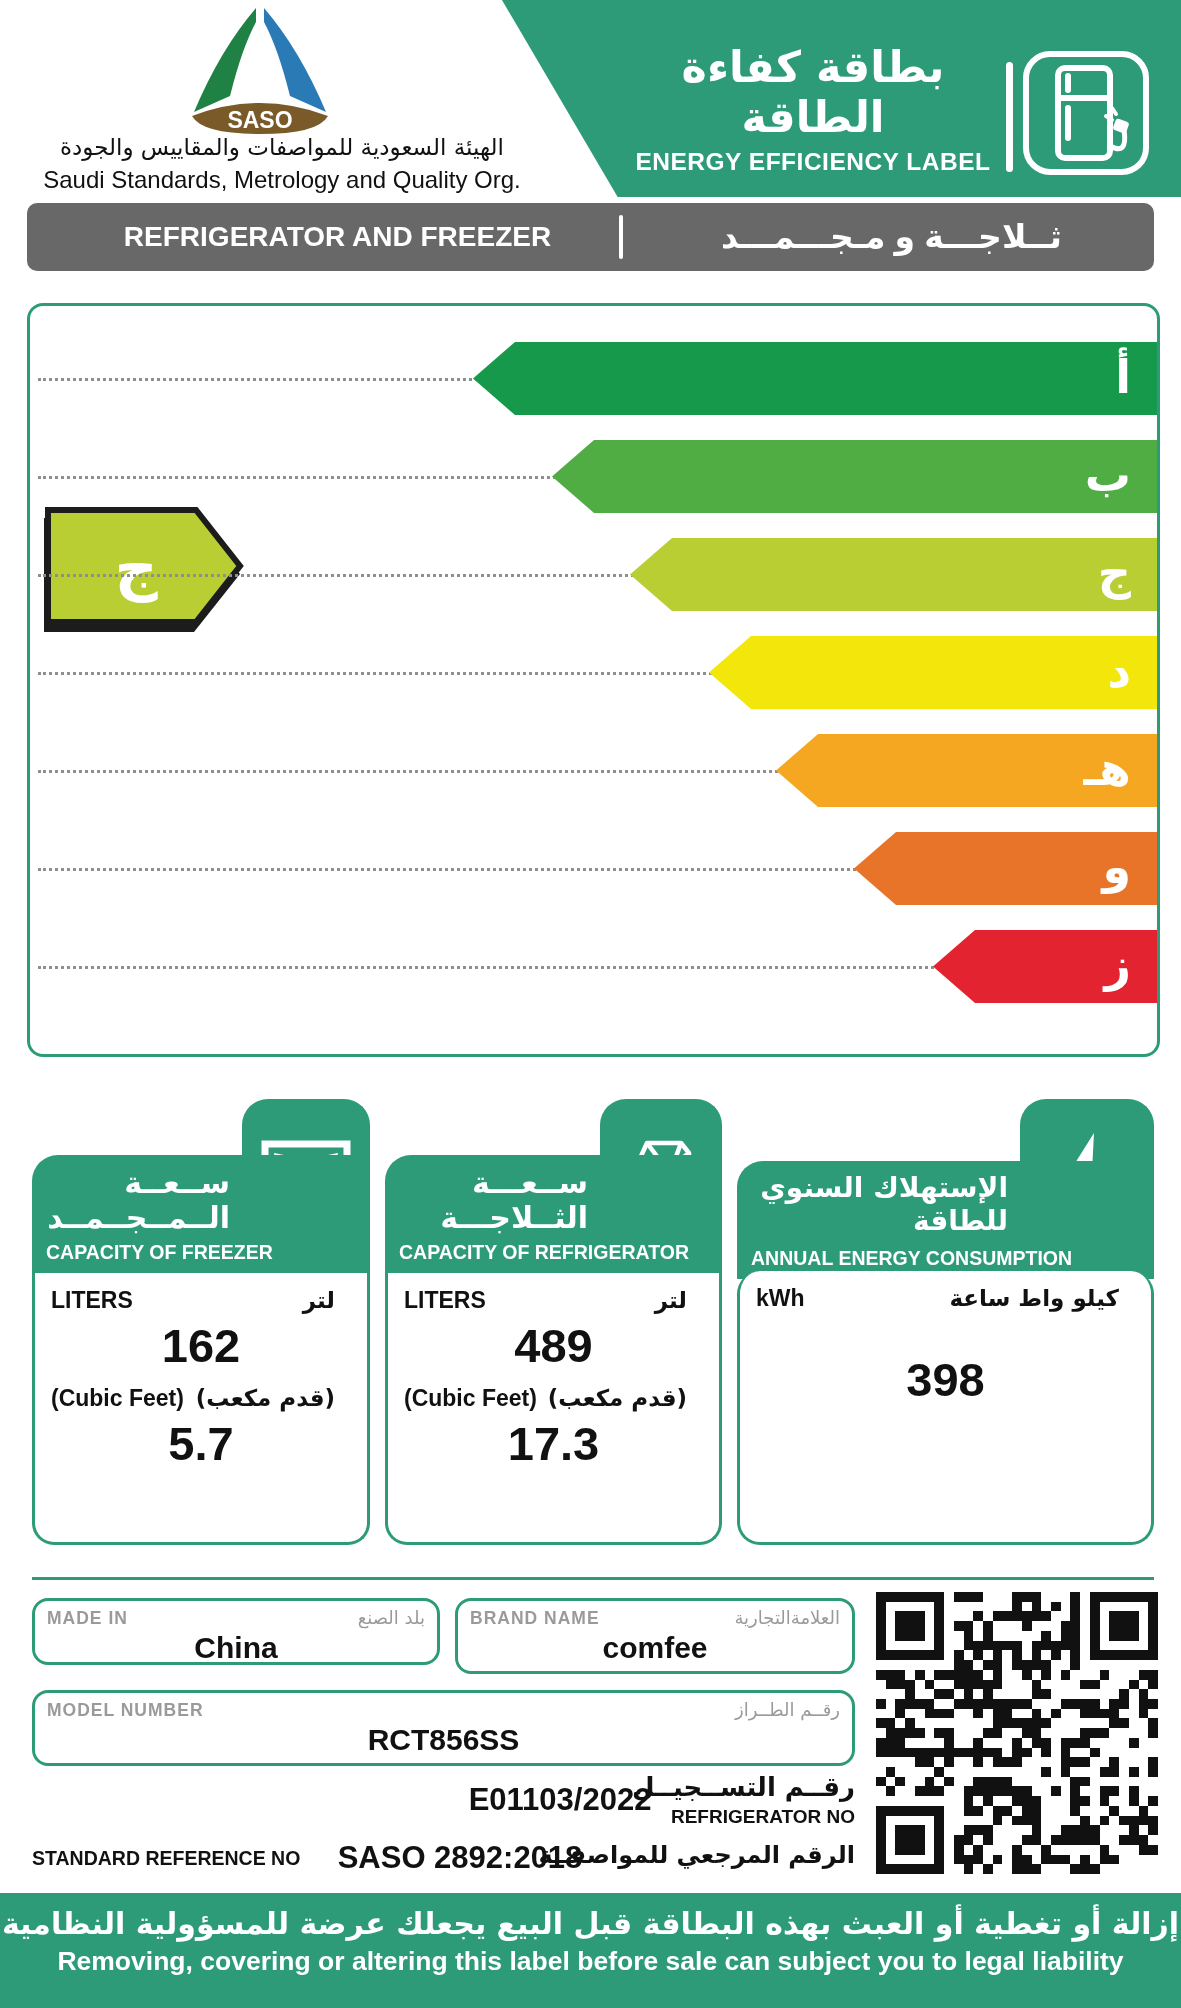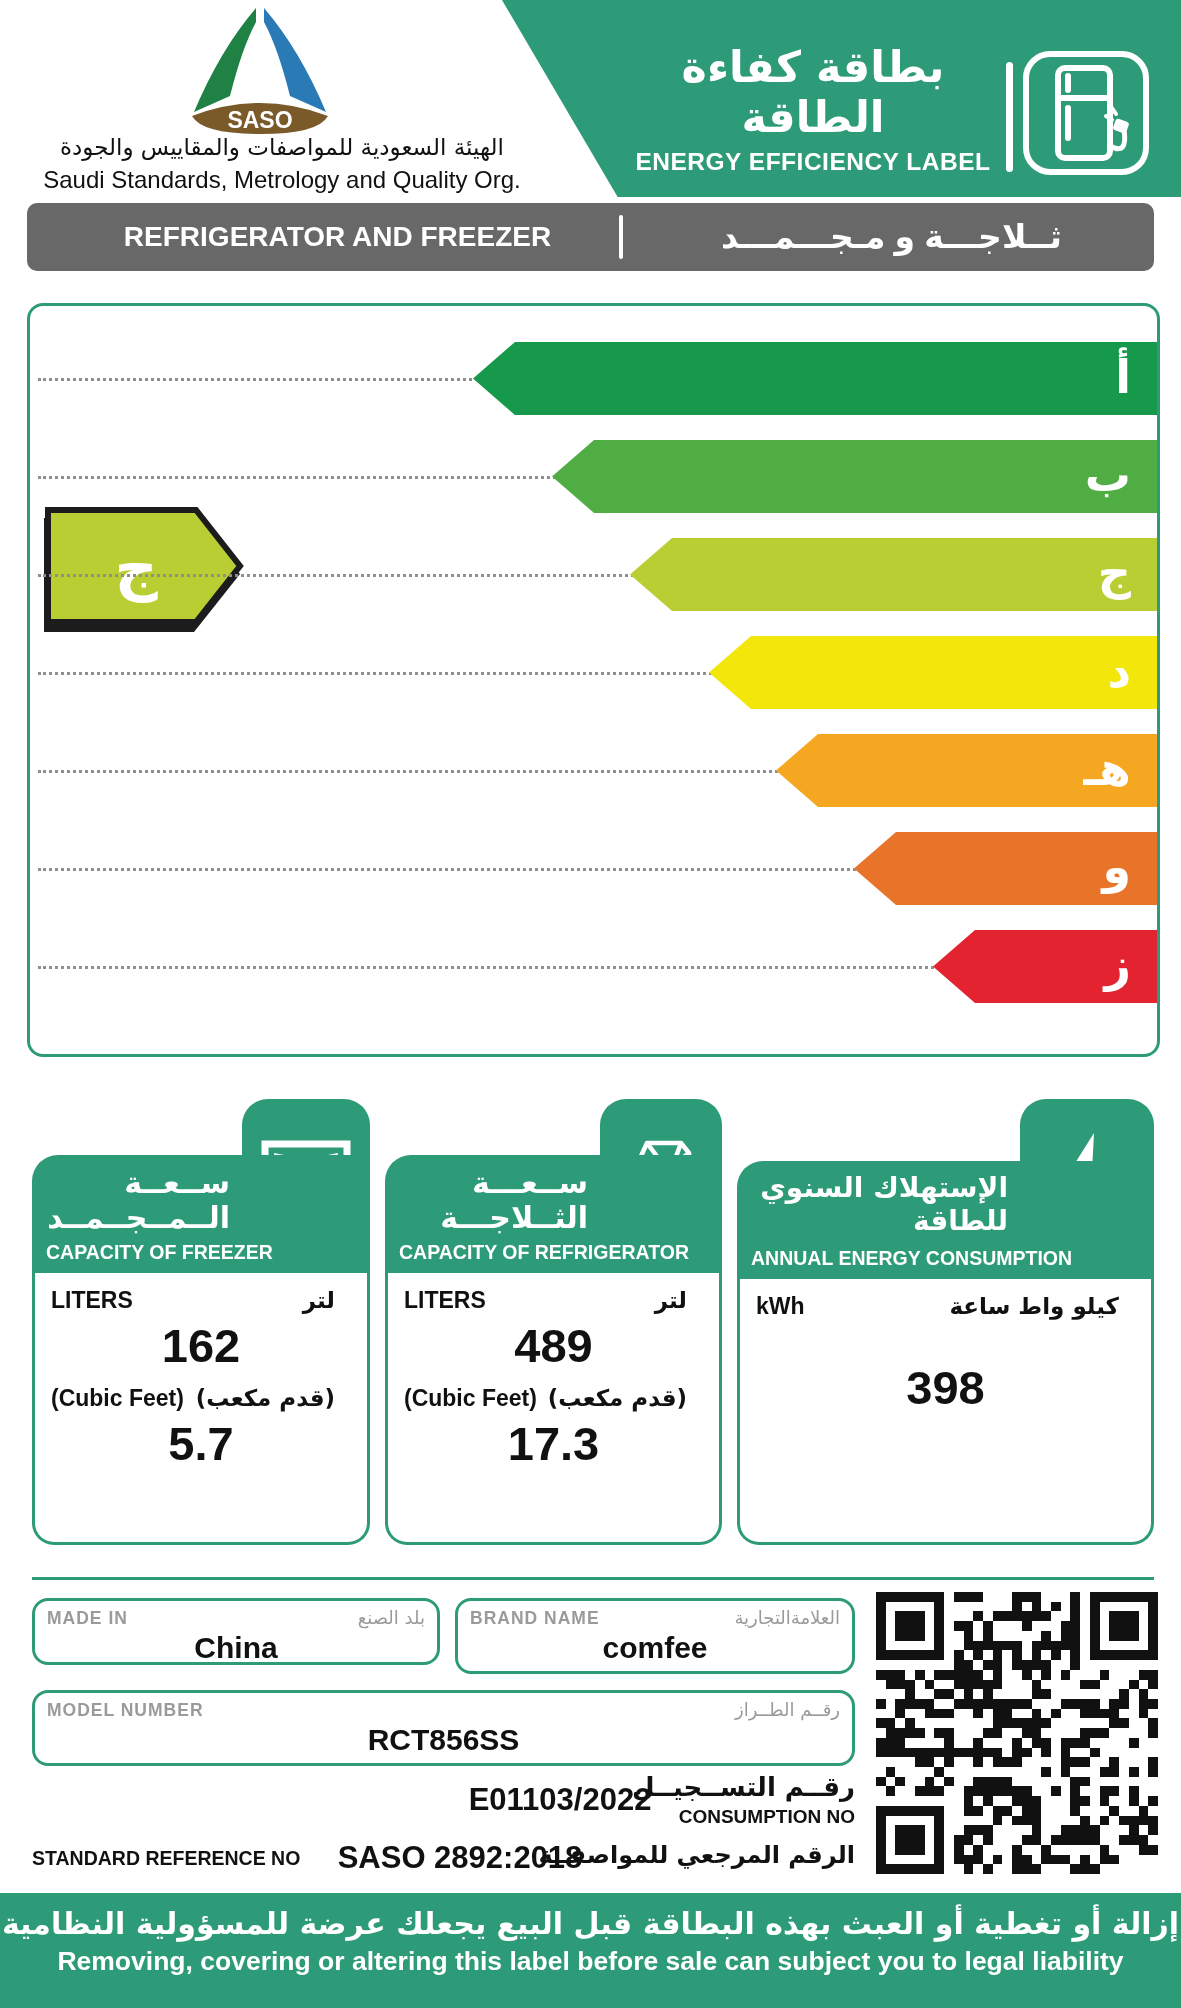--- a/index.html
+++ b/index.html
@@ -208,21 +208,21 @@
   <div class="abs ibox" style="left:737px; width:417px;">
     <div class="tab" style="width:134px; height:180px;">
       <svg width="90" height="110" viewBox="0 0 90 110" style="position:absolute;left:22px;top:30px;">
         <polygon points="52,4 18,58 36,58 30,106 72,42 50,42" fill="#fff"></polygon>
       </svg>
     </div>
     <div class="hdr" style="top:62px; height:118px;">
       <div class="t-ar" style="right:146px; font-size:28px;">الإستهلاك السنوي للطاقة</div>
       <div class="t-en">ANNUAL ENERGY CONSUMPTION</div>
     </div>
-    <div class="body" style="top:180px;">
+    <div class="body" style="top:172px;border-radius:23px;">
       <div class="unit-row">
         <span>kWh</span>
         <span class="ar">كيلو واط ساعة</span>
       </div>
       <div class="big-val" style="margin-top:40px;">398</div>
     </div>
   </div>
 
   <div class="abs sep-line"></div>
 
@@ -238,21 +238,21 @@
     <div class="dval">comfee</div>
   </div>
 
   <div class="abs dbox" style="left:32px; top:1690px; width:823px; height:76px;">
     <div class="lab-en">MODEL NUMBER</div>
     <div class="lab-ar">رقــم الطــراز</div>
     <div class="dval">RCT856SS</div>
   </div>
 
   <div class="abs reg-ar">رقــم التســجيــل</div>
-  <div class="abs reg-en">CONSUMPTION NO</div>
+  <div class="abs reg-en">REFRIGERATOR NO</div>
   <div class="abs reg-val">E01103/2022</div>
 
   <div class="abs std-en">STANDARD REFERENCE NO</div>
   <div class="abs std-val">SASO 2892:2018</div>
   <div class="abs std-ar">الرقم المرجعي للمواصفــة</div>
 
   <svg class="abs qr" id="qr" viewBox="0 0 29 29" shape-rendering="crispEdges">
       <path d="M0 0h1v1h-1zM1 0h1v1h-1zM2 0h1v1h-1zM3 0h1v1h-1zM4 0h1v1h-1zM5 0h1v1h-1zM6 0h1v1h-1zM8 0h1v1h-1zM9 0h1v1h-1zM10 0h1v1h-1zM14 0h1v1h-1zM15 0h1v1h-1zM16 0h1v1h-1zM20 0h1v1h-1zM22 0h1v1h-1zM23 0h1v1h-1zM24 0h1v1h-1zM25 0h1v1h-1zM26 0h1v1h-1zM27 0h1v1h-1zM28 0h1v1h-1zM0 1h1v1h-1zM6 1h1v1h-1zM14 1h1v1h-1zM16 1h1v1h-1zM18 1h1v1h-1zM20 1h1v1h-1zM22 1h1v1h-1zM28 1h1v1h-1zM0 2h1v1h-1zM2 2h1v1h-1zM3 2h1v1h-1zM4 2h1v1h-1zM6 2h1v1h-1zM10 2h1v1h-1zM12 2h1v1h-1zM13 2h1v1h-1zM14 2h1v1h-1zM15 2h1v1h-1zM16 2h1v1h-1zM17 2h1v1h-1zM20 2h1v1h-1zM22 2h1v1h-1zM24 2h1v1h-1zM25 2h1v1h-1zM26 2h1v1h-1zM28 2h1v1h-1zM0 3h1v1h-1zM2 3h1v1h-1zM3 3h1v1h-1zM4 3h1v1h-1zM6 3h1v1h-1zM8 3h1v1h-1zM9 3h1v1h-1zM11 3h1v1h-1zM15 3h1v1h-1zM19 3h1v1h-1zM20 3h1v1h-1zM22 3h1v1h-1zM24 3h1v1h-1zM25 3h1v1h-1zM26 3h1v1h-1zM28 3h1v1h-1zM0 4h1v1h-1zM2 4h1v1h-1zM3 4h1v1h-1zM4 4h1v1h-1zM6 4h1v1h-1zM9 4h1v1h-1zM11 4h1v1h-1zM17 4h1v1h-1zM19 4h1v1h-1zM20 4h1v1h-1zM22 4h1v1h-1zM24 4h1v1h-1zM25 4h1v1h-1zM26 4h1v1h-1zM28 4h1v1h-1zM0 5h1v1h-1zM6 5h1v1h-1zM9 5h1v1h-1zM10 5h1v1h-1zM11 5h1v1h-1zM12 5h1v1h-1zM13 5h1v1h-1zM14 5h1v1h-1zM16 5h1v1h-1zM17 5h1v1h-1zM18 5h1v1h-1zM19 5h1v1h-1zM20 5h1v1h-1zM22 5h1v1h-1zM28 5h1v1h-1zM0 6h1v1h-1zM1 6h1v1h-1zM2 6h1v1h-1zM3 6h1v1h-1zM4 6h1v1h-1zM5 6h1v1h-1zM6 6h1v1h-1zM8 6h1v1h-1zM10 6h1v1h-1zM12 6h1v1h-1zM14 6h1v1h-1zM16 6h1v1h-1zM18 6h1v1h-1zM20 6h1v1h-1zM22 6h1v1h-1zM23 6h1v1h-1zM24 6h1v1h-1zM25 6h1v1h-1zM26 6h1v1h-1zM27 6h1v1h-1zM28 6h1v1h-1zM8 7h1v1h-1zM9 7h1v1h-1zM11 7h1v1h-1zM12 7h1v1h-1zM14 7h1v1h-1zM15 7h1v1h-1zM16 7h1v1h-1zM17 7h1v1h-1zM20 7h1v1h-1zM0 8h1v1h-1zM1 8h1v1h-1zM2 8h1v1h-1zM4 8h1v1h-1zM6 8h1v1h-1zM7 8h1v1h-1zM8 8h1v1h-1zM9 8h1v1h-1zM10 8h1v1h-1zM12 8h1v1h-1zM15 8h1v1h-1zM17 8h1v1h-1zM19 8h1v1h-1zM23 8h1v1h-1zM27 8h1v1h-1zM28 8h1v1h-1zM1 9h1v1h-1zM2 9h1v1h-1zM3 9h1v1h-1zM5 9h1v1h-1zM8 9h1v1h-1zM9 9h1v1h-1zM10 9h1v1h-1zM11 9h1v1h-1zM12 9h1v1h-1zM16 9h1v1h-1zM21 9h1v1h-1zM22 9h1v1h-1zM26 9h1v1h-1zM28 9h1v1h-1zM3 10h1v1h-1zM6 10h1v1h-1zM7 10h1v1h-1zM9 10h1v1h-1zM11 10h1v1h-1zM16 10h1v1h-1zM17 10h1v1h-1zM25 10h1v1h-1zM27 10h1v1h-1zM0 11h1v1h-1zM2 11h1v1h-1zM3 11h1v1h-1zM4 11h1v1h-1zM5 11h1v1h-1zM8 11h1v1h-1zM9 11h1v1h-1zM10 11h1v1h-1zM11 11h1v1h-1zM12 11h1v1h-1zM13 11h1v1h-1zM14 11h1v1h-1zM15 11h1v1h-1zM19 11h1v1h-1zM20 11h1v1h-1zM21 11h1v1h-1zM22 11h1v1h-1zM24 11h1v1h-1zM25 11h1v1h-1zM27 11h1v1h-1zM28 11h1v1h-1zM2 12h1v1h-1zM5 12h1v1h-1zM6 12h1v1h-1zM7 12h1v1h-1zM10 12h1v1h-1zM12 12h1v1h-1zM13 12h1v1h-1zM16 12h1v1h-1zM18 12h1v1h-1zM21 12h1v1h-1zM22 12h1v1h-1zM23 12h1v1h-1zM24 12h1v1h-1zM27 12h1v1h-1zM0 13h1v1h-1zM1 13h1v1h-1zM3 13h1v1h-1zM12 13h1v1h-1zM13 13h1v1h-1zM14 13h1v1h-1zM15 13h1v1h-1zM16 13h1v1h-1zM17 13h1v1h-1zM24 13h1v1h-1zM25 13h1v1h-1zM28 13h1v1h-1zM1 14h1v1h-1zM2 14h1v1h-1zM3 14h1v1h-1zM4 14h1v1h-1zM6 14h1v1h-1zM7 14h1v1h-1zM11 14h1v1h-1zM12 14h1v1h-1zM15 14h1v1h-1zM16 14h1v1h-1zM21 14h1v1h-1zM22 14h1v1h-1zM23 14h1v1h-1zM28 14h1v1h-1zM0 15h1v1h-1zM1 15h1v1h-1zM2 15h1v1h-1zM7 15h1v1h-1zM10 15h1v1h-1zM14 15h1v1h-1zM16 15h1v1h-1zM17 15h1v1h-1zM19 15h1v1h-1zM20 15h1v1h-1zM21 15h1v1h-1zM26 15h1v1h-1zM0 16h1v1h-1zM1 16h1v1h-1zM2 16h1v1h-1zM3 16h1v1h-1zM4 16h1v1h-1zM5 16h1v1h-1zM6 16h1v1h-1zM7 16h1v1h-1zM8 16h1v1h-1zM9 16h1v1h-1zM10 16h1v1h-1zM11 16h1v1h-1zM12 16h1v1h-1zM14 16h1v1h-1zM15 16h1v1h-1zM17 16h1v1h-1zM19 16h1v1h-1zM22 16h1v1h-1zM4 17h1v1h-1zM5 17h1v1h-1zM7 17h1v1h-1zM10 17h1v1h-1zM12 17h1v1h-1zM13 17h1v1h-1zM14 17h1v1h-1zM19 17h1v1h-1zM20 17h1v1h-1zM21 17h1v1h-1zM24 17h1v1h-1zM28 17h1v1h-1zM1 18h1v1h-1zM6 18h1v1h-1zM17 18h1v1h-1zM19 18h1v1h-1zM23 18h1v1h-1zM24 18h1v1h-1zM26 18h1v1h-1zM28 18h1v1h-1zM0 19h1v1h-1zM2 19h1v1h-1zM5 19h1v1h-1zM7 19h1v1h-1zM10 19h1v1h-1zM11 19h1v1h-1zM12 19h1v1h-1zM13 19h1v1h-1zM20 19h1v1h-1zM21 19h1v1h-1zM1 20h1v1h-1zM4 20h1v1h-1zM5 20h1v1h-1zM6 20h1v1h-1zM9 20h1v1h-1zM10 20h1v1h-1zM11 20h1v1h-1zM12 20h1v1h-1zM13 20h1v1h-1zM14 20h1v1h-1zM15 20h1v1h-1zM18 20h1v1h-1zM20 20h1v1h-1zM23 20h1v1h-1zM24 20h1v1h-1zM26 20h1v1h-1zM9 21h1v1h-1zM11 21h1v1h-1zM14 21h1v1h-1zM15 21h1v1h-1zM16 21h1v1h-1zM20 21h1v1h-1zM21 21h1v1h-1zM23 21h1v1h-1zM26 21h1v1h-1zM28 21h1v1h-1zM0 22h1v1h-1zM1 22h1v1h-1zM2 22h1v1h-1zM3 22h1v1h-1zM4 22h1v1h-1zM5 22h1v1h-1zM6 22h1v1h-1zM9 22h1v1h-1zM10 22h1v1h-1zM12 22h1v1h-1zM13 22h1v1h-1zM15 22h1v1h-1zM16 22h1v1h-1zM20 22h1v1h-1zM24 22h1v1h-1zM27 22h1v1h-1zM0 23h1v1h-1zM6 23h1v1h-1zM12 23h1v1h-1zM14 23h1v1h-1zM15 23h1v1h-1zM16 23h1v1h-1zM21 23h1v1h-1zM23 23h1v1h-1zM25 23h1v1h-1zM26 23h1v1h-1zM27 23h1v1h-1zM28 23h1v1h-1zM0 24h1v1h-1zM2 24h1v1h-1zM3 24h1v1h-1zM4 24h1v1h-1zM6 24h1v1h-1zM9 24h1v1h-1zM10 24h1v1h-1zM11 24h1v1h-1zM16 24h1v1h-1zM19 24h1v1h-1zM20 24h1v1h-1zM21 24h1v1h-1zM22 24h1v1h-1zM26 24h1v1h-1zM28 24h1v1h-1zM0 25h1v1h-1zM2 25h1v1h-1zM3 25h1v1h-1zM4 25h1v1h-1zM6 25h1v1h-1zM8 25h1v1h-1zM9 25h1v1h-1zM11 25h1v1h-1zM15 25h1v1h-1zM16 25h1v1h-1zM18 25h1v1h-1zM19 25h1v1h-1zM20 25h1v1h-1zM21 25h1v1h-1zM22 25h1v1h-1zM25 25h1v1h-1zM26 25h1v1h-1zM27 25h1v1h-1zM0 26h1v1h-1zM2 26h1v1h-1zM3 26h1v1h-1zM4 26h1v1h-1zM6 26h1v1h-1zM8 26h1v1h-1zM10 26h1v1h-1zM14 26h1v1h-1zM17 26h1v1h-1zM23 26h1v1h-1zM27 26h1v1h-1zM28 26h1v1h-1zM0 27h1v1h-1zM6 27h1v1h-1zM8 27h1v1h-1zM9 27h1v1h-1zM10 27h1v1h-1zM12 27h1v1h-1zM14 27h1v1h-1zM15 27h1v1h-1zM17 27h1v1h-1zM18 27h1v1h-1zM19 27h1v1h-1zM21 27h1v1h-1zM23 27h1v1h-1zM24 27h1v1h-1zM0 28h1v1h-1zM1 28h1v1h-1zM2 28h1v1h-1zM3 28h1v1h-1zM4 28h1v1h-1zM5 28h1v1h-1zM6 28h1v1h-1zM9 28h1v1h-1zM11 28h1v1h-1zM14 28h1v1h-1zM15 28h1v1h-1zM16 28h1v1h-1zM20 28h1v1h-1zM21 28h1v1h-1zM22 28h1v1h-1z" fill="#111"></path>
     </svg>
 

